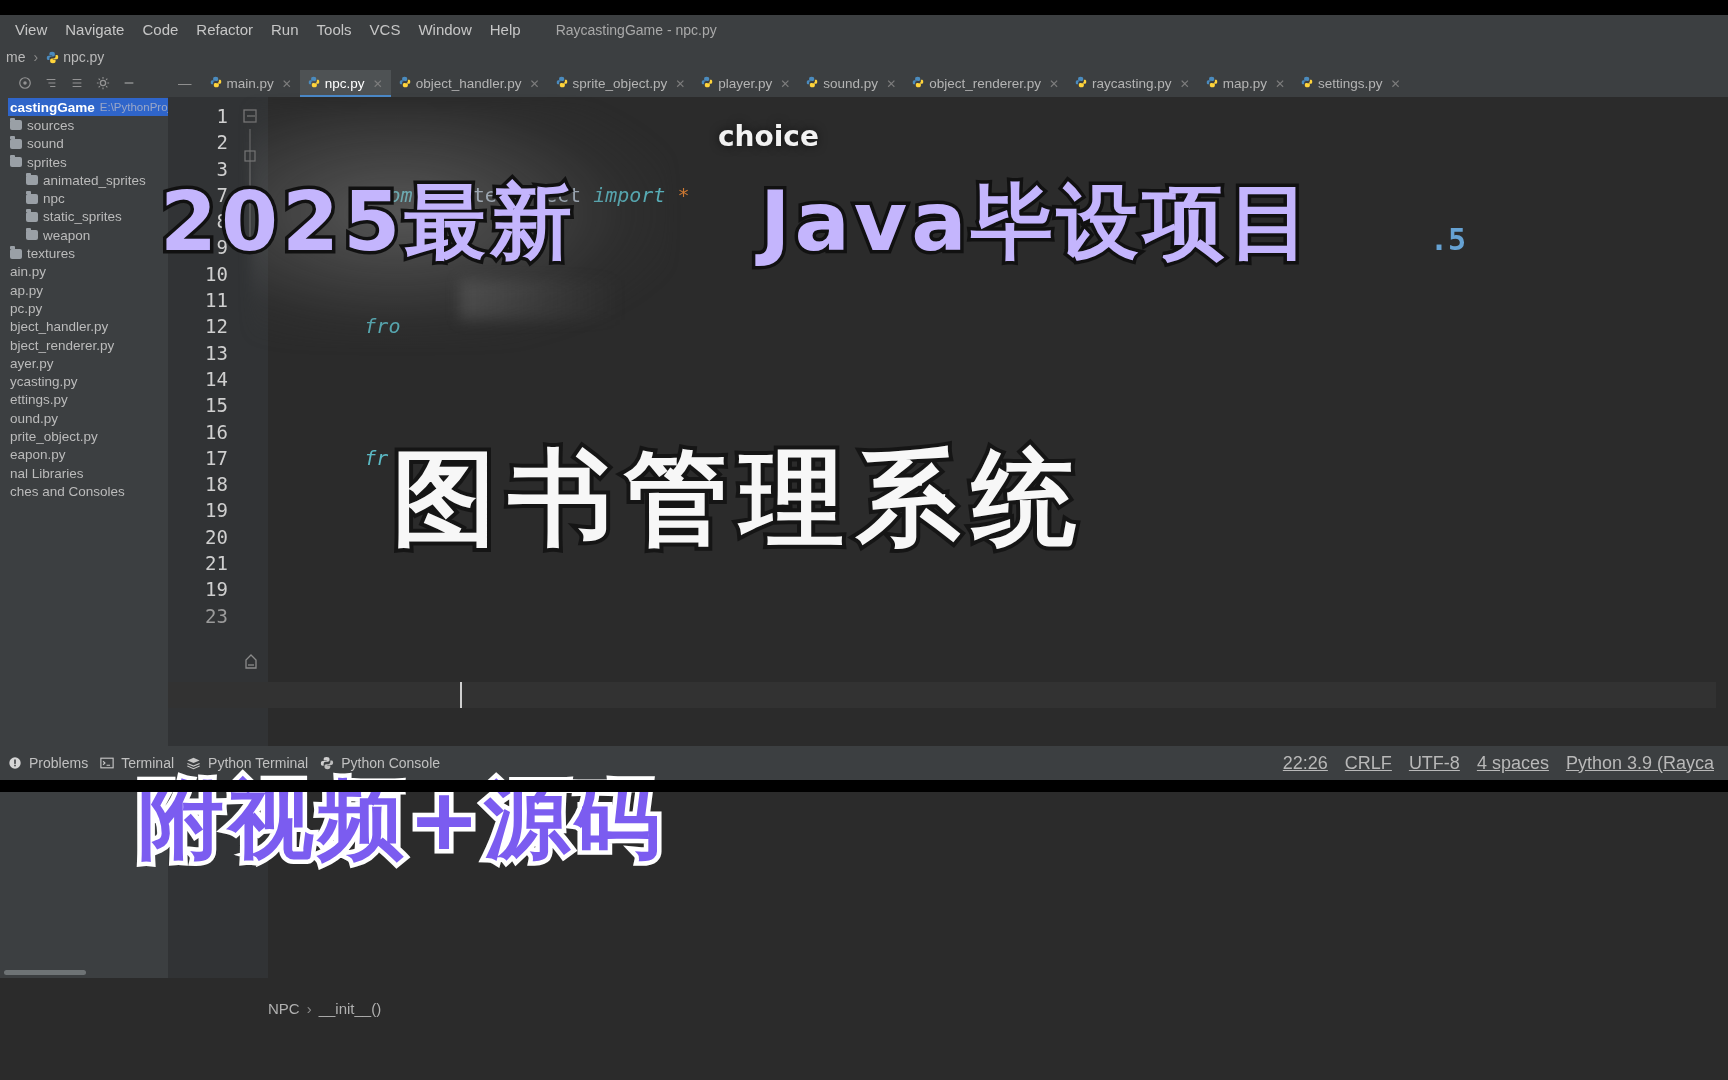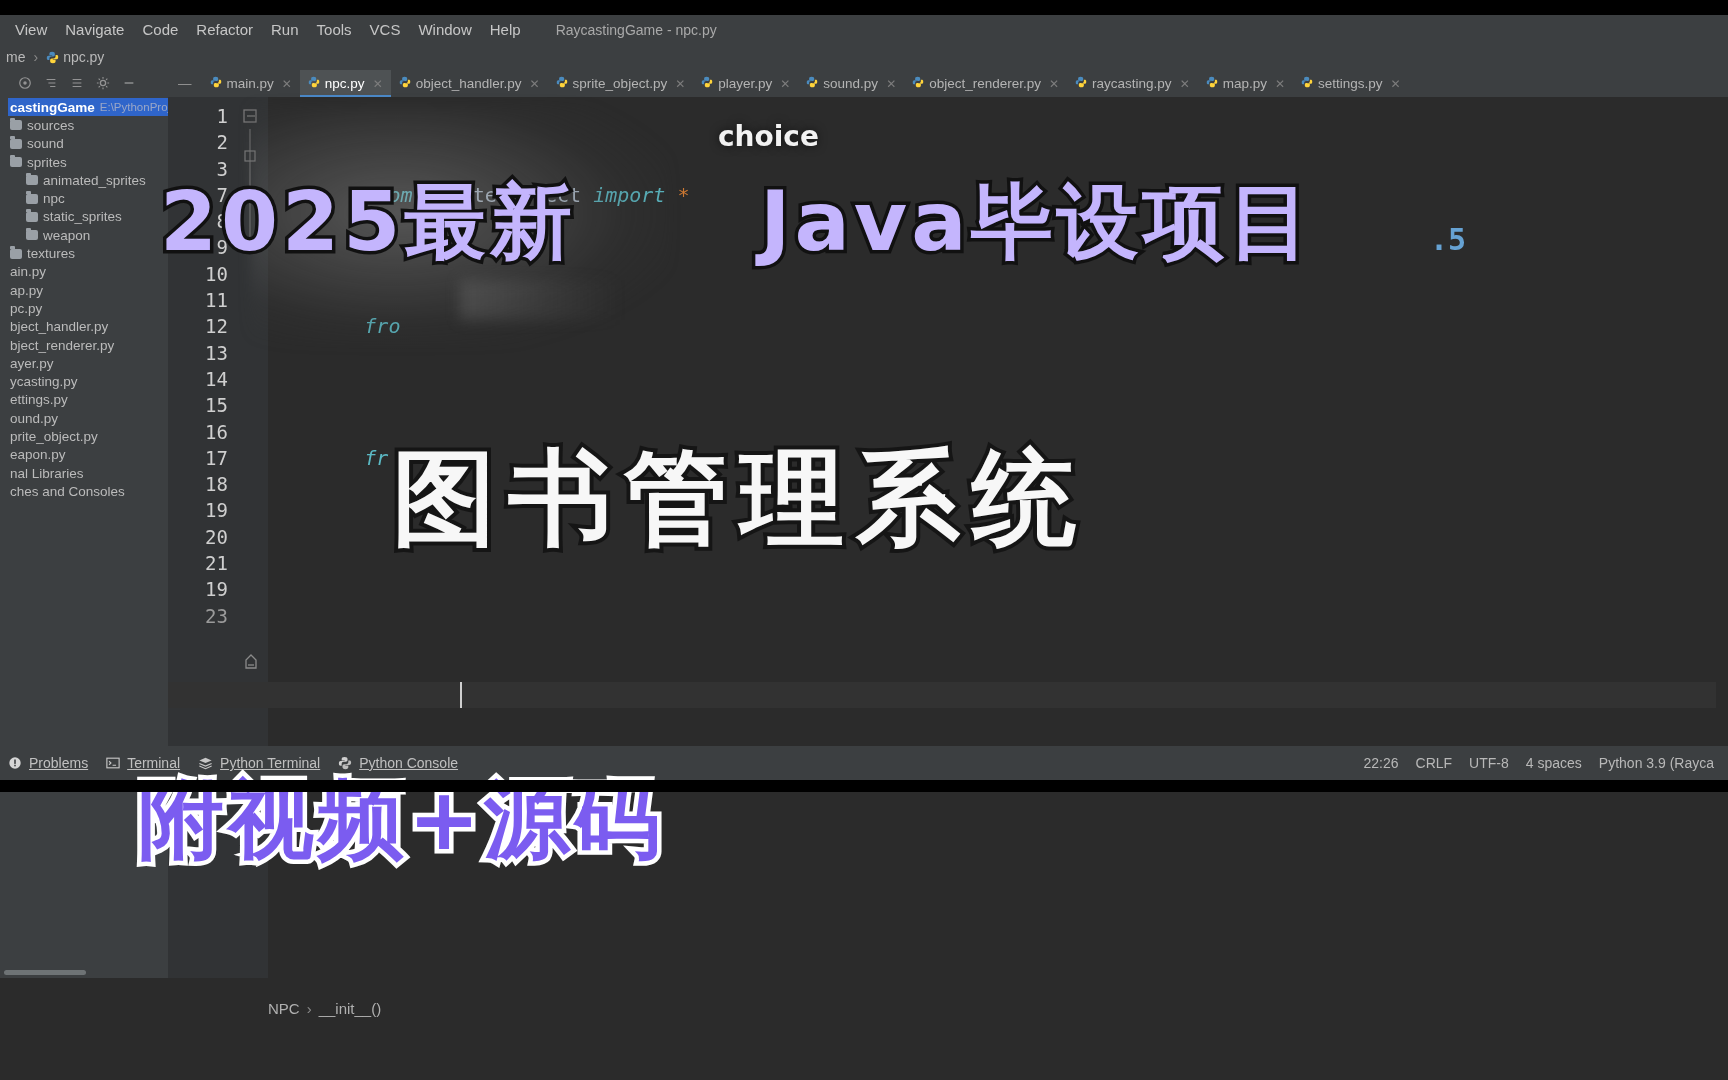--- a/index.html
+++ b/index.html
@@ -153,26 +153,26 @@
   
   .editor-breadcrumb {
     position:absolute; left:268px; top:1000px;
     color:#b0b0b0; font-size:15px; display:flex; align-items:center; gap:7px;
   }
 
   
   .bottombar {
     position:absolute; left:0; bottom:12px; width:1728px; height:34px;
     background:#3c3f41; display:flex; align-items:center; padding-left:8px;
-    color:#c0c0c0; font-size:14px; gap:18px;text-decoration:underline;
+    color:#c0c0c0; font-size:14px; gap:12px;
   }
   .bb-item { display:flex; align-items:center; gap:7px; white-space:nowrap; }
   .status-right {
     position:absolute; right:14px; bottom:12px; height:34px;
-    display:flex; align-items:center; gap:17px; color:#b8b8b8; font-size:14px;
+    display:flex; align-items:center; gap:17px; color:#b8b8b8; font-size:18px;text-decoration:underline;
   }
 
   
   .promo { position:absolute; font-family:"DejaVu Sans","Liberation Sans",sans-serif; font-weight:bold; white-space:nowrap; }
   .promo-yellow {
     color:#c4b5fd; font-size:82px; letter-spacing:4px;
     -webkit-text-stroke:7px #111111; paint-order: stroke fill;
   }
   .promo-white {
     color:#f7f7f7; font-size:104px; letter-spacing:12px;

